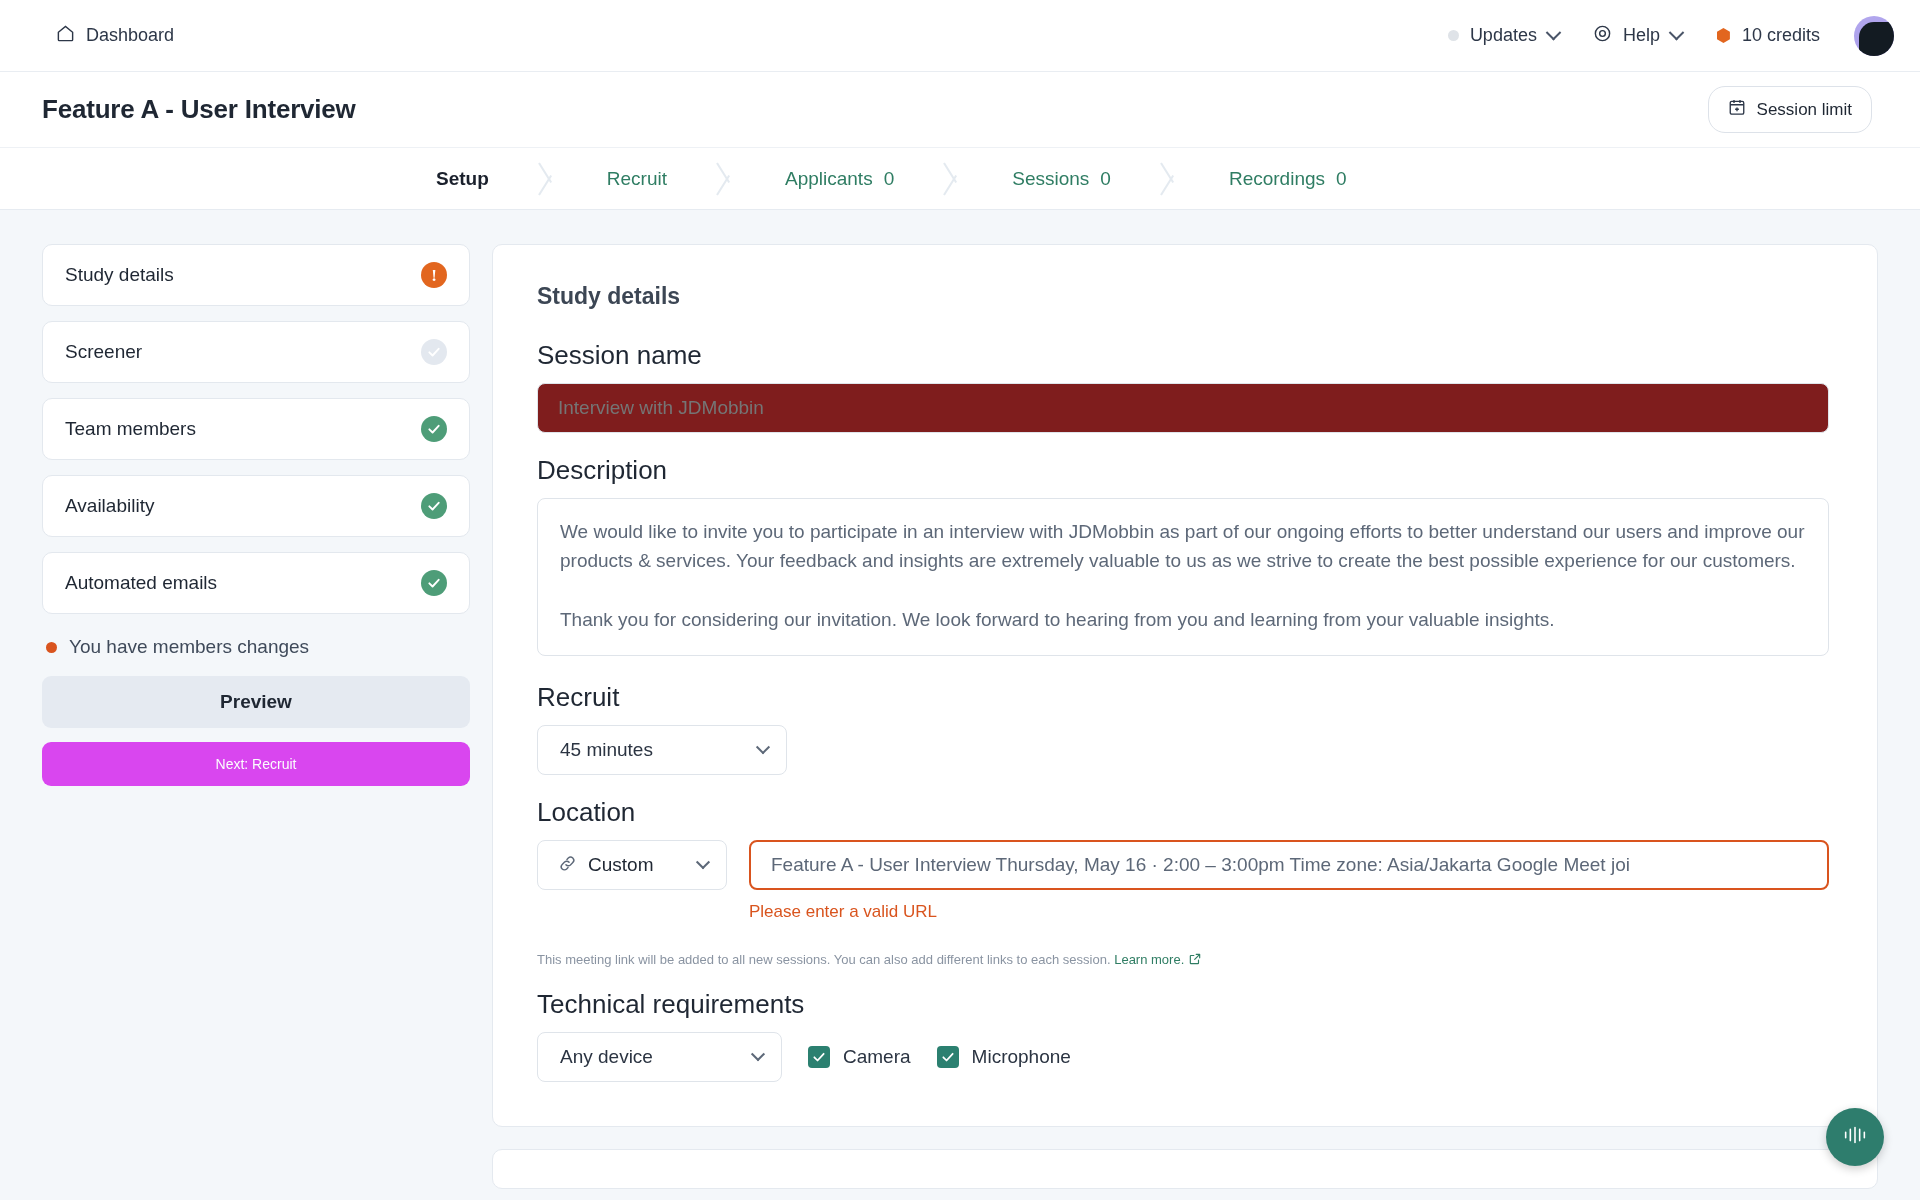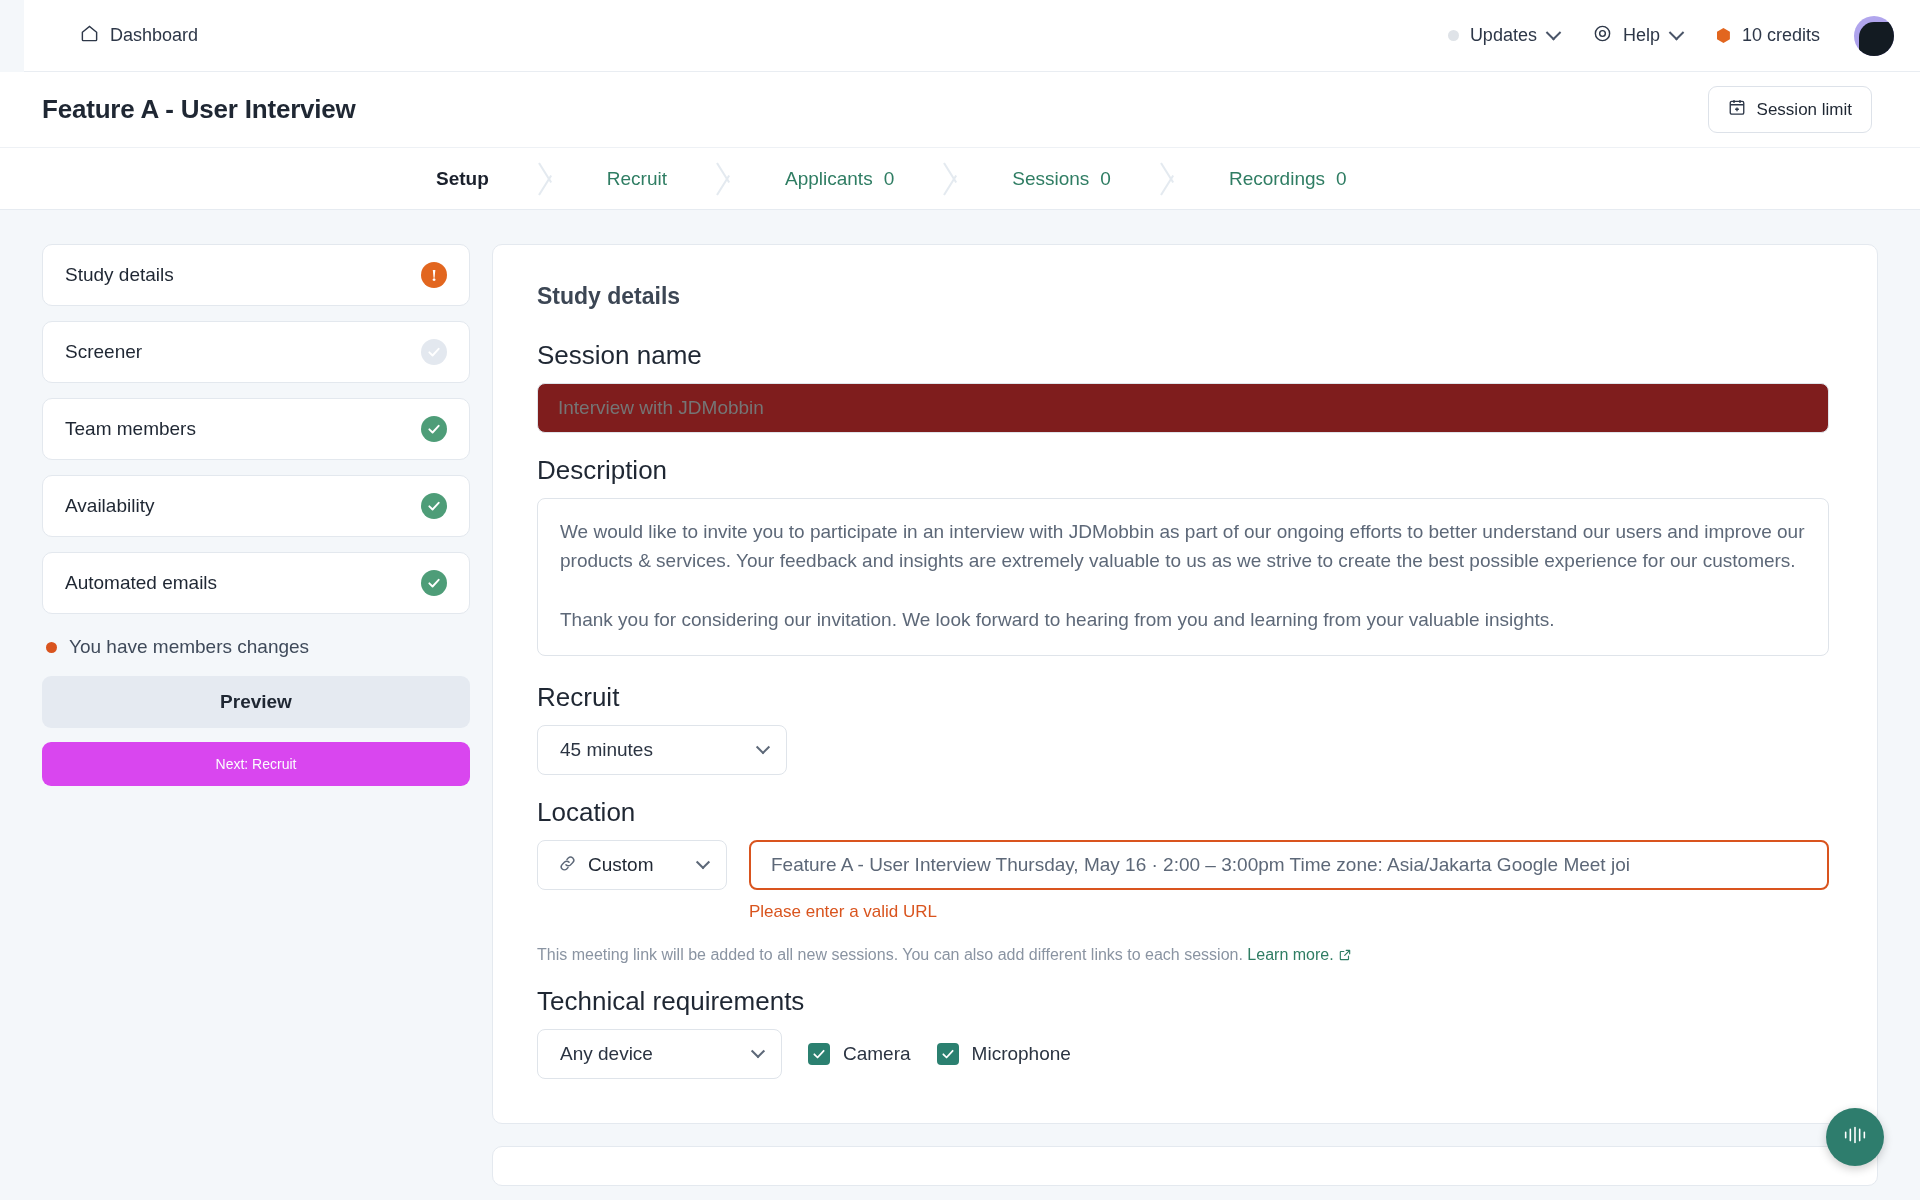--- a/index.html
+++ b/index.html
@@ -10,21 +10,20 @@
     overflow: hidden;
     color: #2d3748;
   }
 
   
   .topbar {
     height: 72px; background: #ffffff;
     border-bottom: 1px solid #e9edf2;
     display: flex; align-items: center;
     padding: 0 26px 0 56px;
-    margin-left: 24px;
   }
   .crumb { display: flex; align-items: center; gap: 11px; cursor: pointer; }
   .crumb-label { font-size: 18px; color: #2d3748; }
   .topbar-right { margin-left: auto; display: flex; align-items: center; gap: 34px; }
   .tb-item { display: flex; align-items: center; gap: 11px; cursor: pointer; font-size: 18px; color: #2d3748; }
   .dot-grey { width: 11px; height: 11px; border-radius: 50%; background: #dfe3e8; display: inline-block; }
   .hex-orange { width: 15px; height: 15px; background: #e2661f;
      clip-path: polygon(50% 0%, 93% 25%, 93% 75%, 50% 100%, 7% 75%, 7% 25%); display:inline-block; }
   .chev { width: 11px; height: 11px; border-right: 2px solid #4a5568; border-bottom: 2px solid #4a5568;
      transform: rotate(45deg) translate(-2px,-2px); display:inline-block; }
@@ -39,21 +38,21 @@
      background:#131b22; left:5px; bottom:0; }
 
   
   .titlerow {
     height: 76px; background:#ffffff; display:flex; align-items:center;
     padding: 0 48px 0 42px; border-bottom: 1px solid #eef1f5;
   }
   .page-title { font-size: 26px; font-weight: bold; color: #1f2733; letter-spacing:-0.2px; }
   .session-limit {
     margin-left:auto; display:flex; align-items:center; gap:11px;
-    border:1px solid #dde2e9; border-radius: 9px; background:#fff;
+    border:1px solid #dde2e9; border-radius: 17px; background:#fff;
     padding: 11px 19px; font-size: 17px; color:#1f2733; cursor:pointer;
   }
 
   
   .tabstrip {
     height:62px; background:#ffffff; display:flex; align-items:stretch;
     padding-left: 390px; border-bottom: 1px solid #e6ebf1; position:relative;
   }
   .tab {
     display:flex; align-items:center; gap:11px; position:relative;
@@ -138,21 +137,21 @@
   }
   .loc-custom .lbl { font-size:19px; color:#1f2733; font-weight:normal; }
   .url-wrap { flex:1; }
   .input-url {
     width:100%; height:50px; border:2px solid #d9541e; border-radius:8px;
     padding: 0 20px; font-size:19px; color:#5d6878;
     font-family:"Liberation Sans", sans-serif; background:#fff;
     text-overflow: clip; white-space: nowrap; overflow:hidden;
   }
   .err-text { font-size:17px; color:#d9541e; margin-top:12px; }
-  .hint { font-size:16px; color:#8a94a2; margin-top: 24px; }
+  .hint { font-size:13px; color:#8a94a2; margin-top: 30px; }
   .hint a { color:#2f7d63; text-decoration:none; cursor:pointer; }
   .ext-ic { display:inline-block; vertical-align:-2px; margin-left:4px; }
 
   .checkline { display:flex; align-items:center; gap:13px; cursor:pointer; }
   .cbox { width:22px; height:22px; border-radius:4px; background:#2b8070;
      display:flex; align-items:center; justify-content:center; flex:none; }
   .cb-label { font-size:19px; color:#2b3442; }
 
   
   .card-stub {

